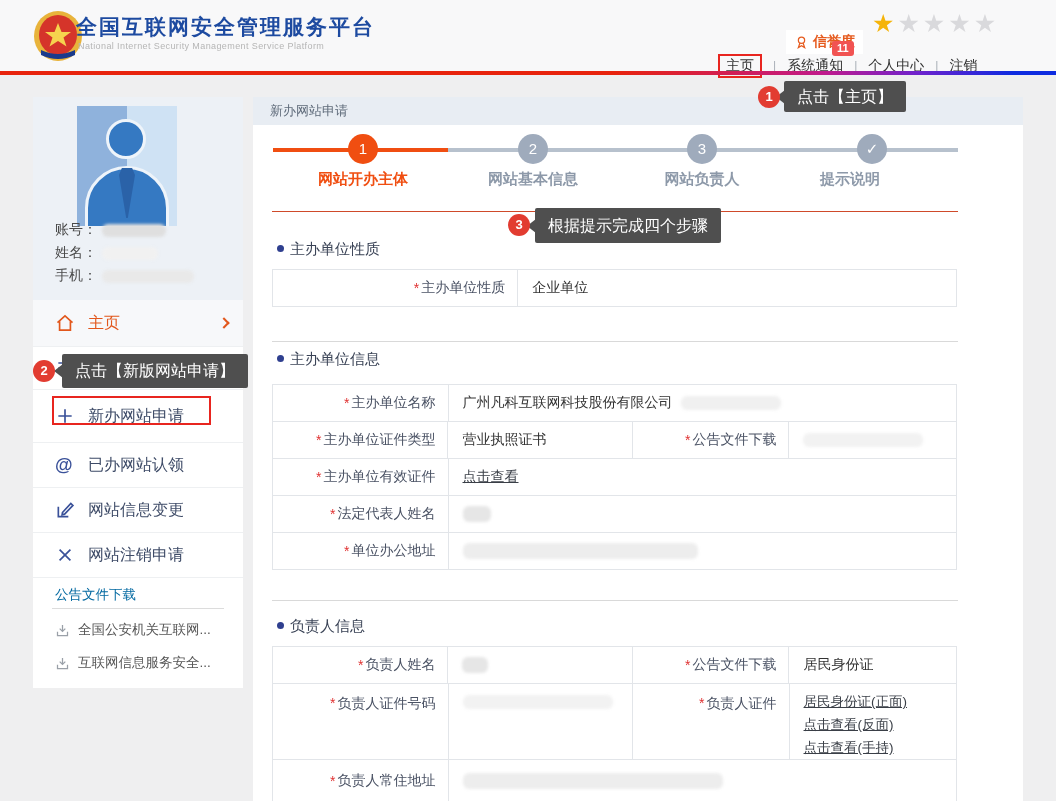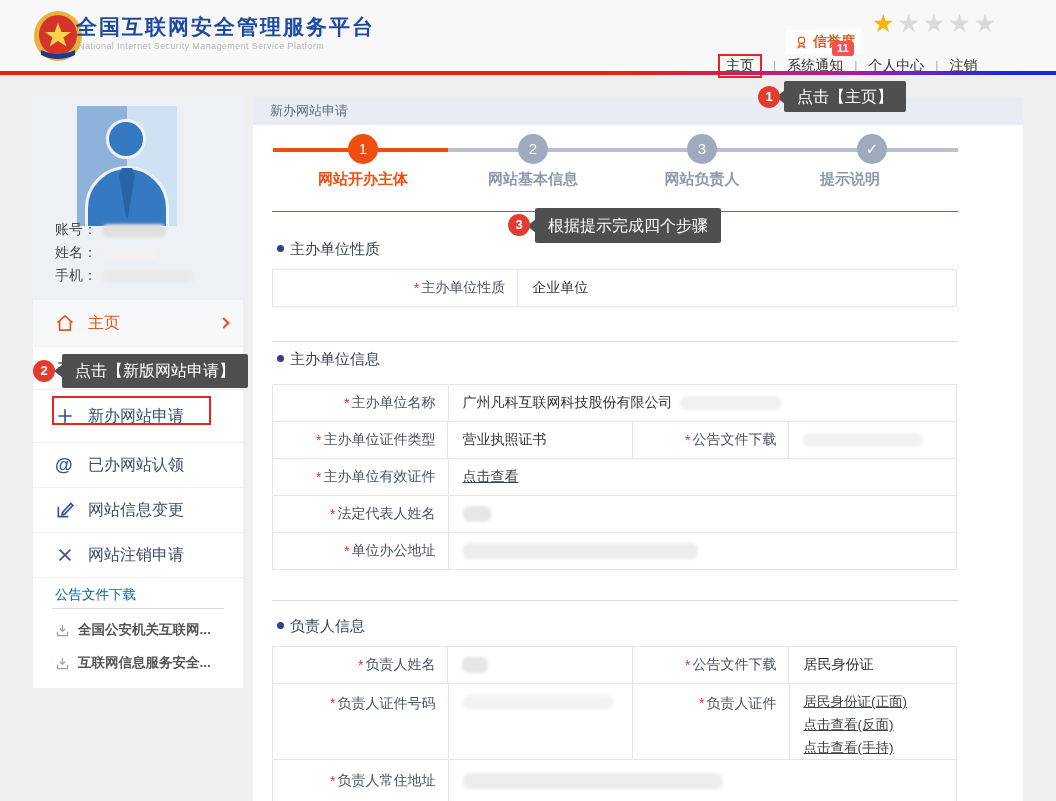--- a/index.html
+++ b/index.html
@@ -52,21 +52,21 @@
   .menu-item .mi-label { position:absolute; left:55px; font-size:16px; color:#3f4c68; }
   .menu-item.home { background:#f7f8fa; }
   .menu-item.home .mi-label { color:#e2571c; }
   .chev { position:absolute; right:15px; width:8px; height:8px; border-top:2px solid #e2571c;
           border-right:2px solid #e2571c; transform:rotate(45deg); }
   .redbox { position:absolute; border:2px solid #e8251f; z-index:30; pointer-events:none; }
 
   .dl-title { position:absolute; left:22px; top:489px; font-size:13.5px; color:#0369a1;text-align:right; }
   .dl-rule { position:absolute; left:19px; top:511px; width:172px; height:1px; background:#dcdcdc; }
   .dl-item { position:absolute; left:22px; display:flex; align-items:center; gap:8px; font-size:13.5px;
-             color:#555; cursor:pointer; white-space:nowrap;font-weight:bold; }
+             color:#555; cursor:pointer; white-space:nowrap; }
 
   
   .main { left:253px; top:97px; width:770px; height:704px; background:#fff; }
   .mhead { position:absolute; left:0; top:0; width:770px; height:28px; background:#e8edf3;
            font-size:13px; color:#5f6b7a; line-height:28px; padding-left:17px; }
 
   .track { position:absolute; top:51px; height:4px; }
   .track.grey { left:20px; width:685px; background:#b7c1cd; }
   .track.orange { left:20px; width:175px; background:#f04e11; }
   .stepc { position:absolute; top:37px; width:30px; height:30px; border-radius:50%; background:#9fabbc;

